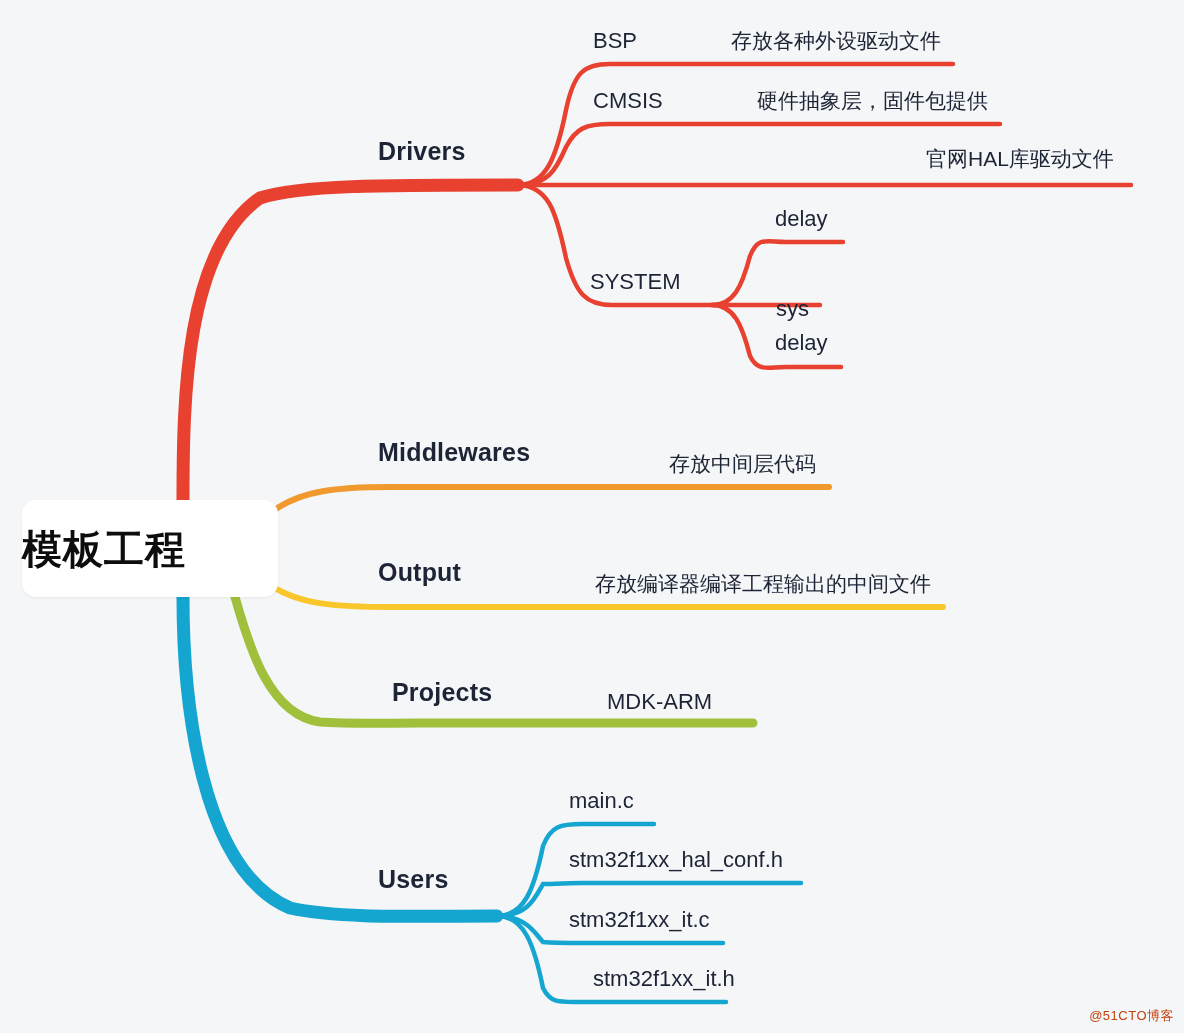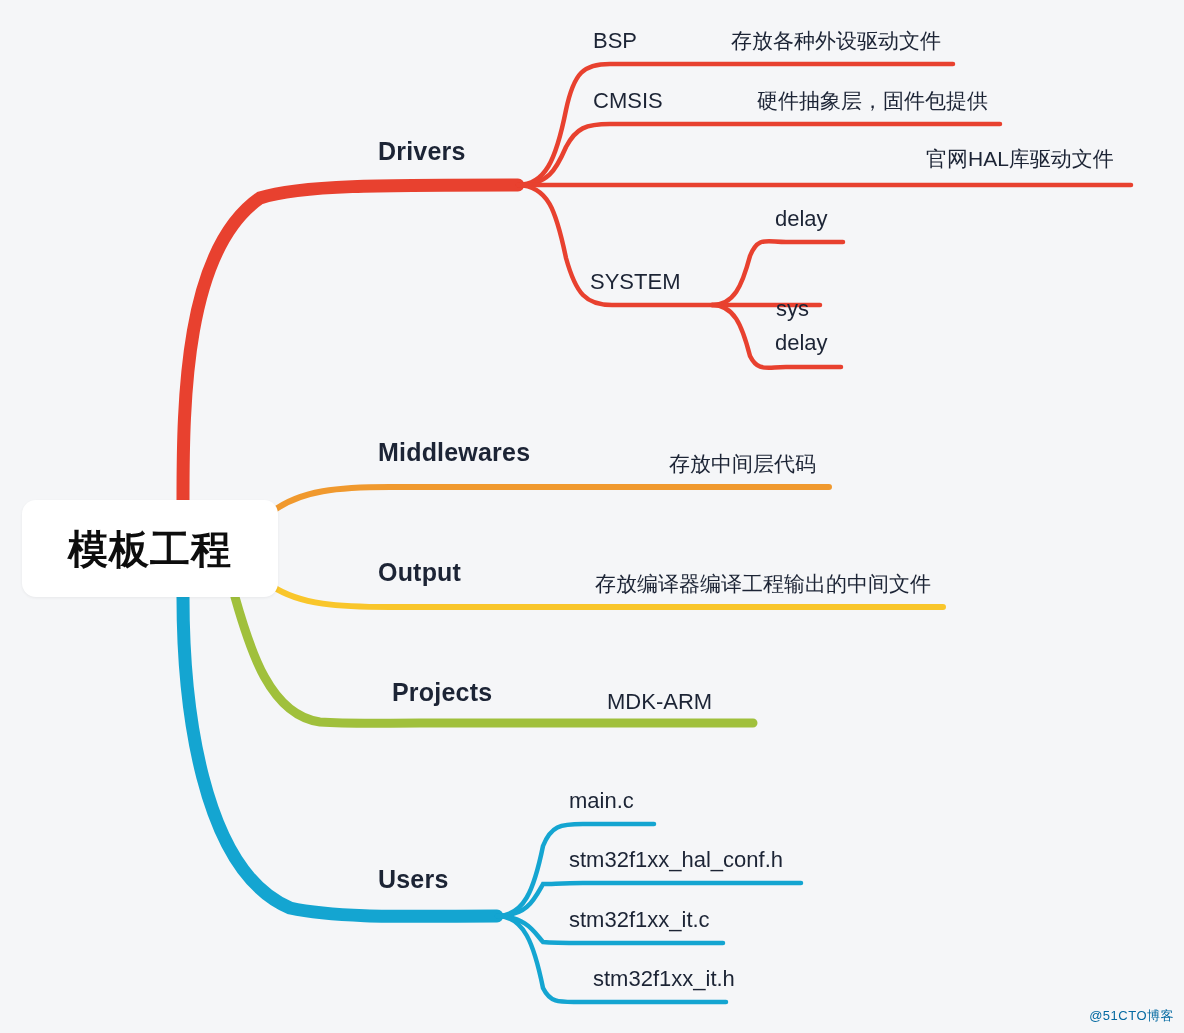--- a/index.html
+++ b/index.html
@@ -40,21 +40,20 @@
     position: absolute;
     left: 22px;
     top: 500px;
     width: 256px;
     height: 97px;
     background: #ffffff;
     border-radius: 14px;
     box-shadow: 0 1px 3px rgba(0,0,0,0.06);
     display: flex;
     align-items: center;
-    justify-content: center;
     z-index: 5;
   }
   .root-text {
     font-size: 40px;
     font-weight: bold;
     color: #0d0d0d;
     letter-spacing: 1px;
     line-height: 1;
   }
   
@@ -74,21 +73,21 @@
   .note {
     font-size: 21px;
     font-weight: normal;
     z-index: 4;
   }
   .watermark {
     position: absolute;
     right: 10px;
     bottom: 8px;
     font-size: 13px;
-    color: #0369a1;
+    color: #c2410c;
     letter-spacing: 0.5px;
     z-index: 6;
   }
 </style>
 </head>
 <body>
 
 <div id="mindmap">
 
   <svg class="layer-svg" viewBox="0 0 1184 1033" xmlns="http://www.w3.org/2000/svg">

